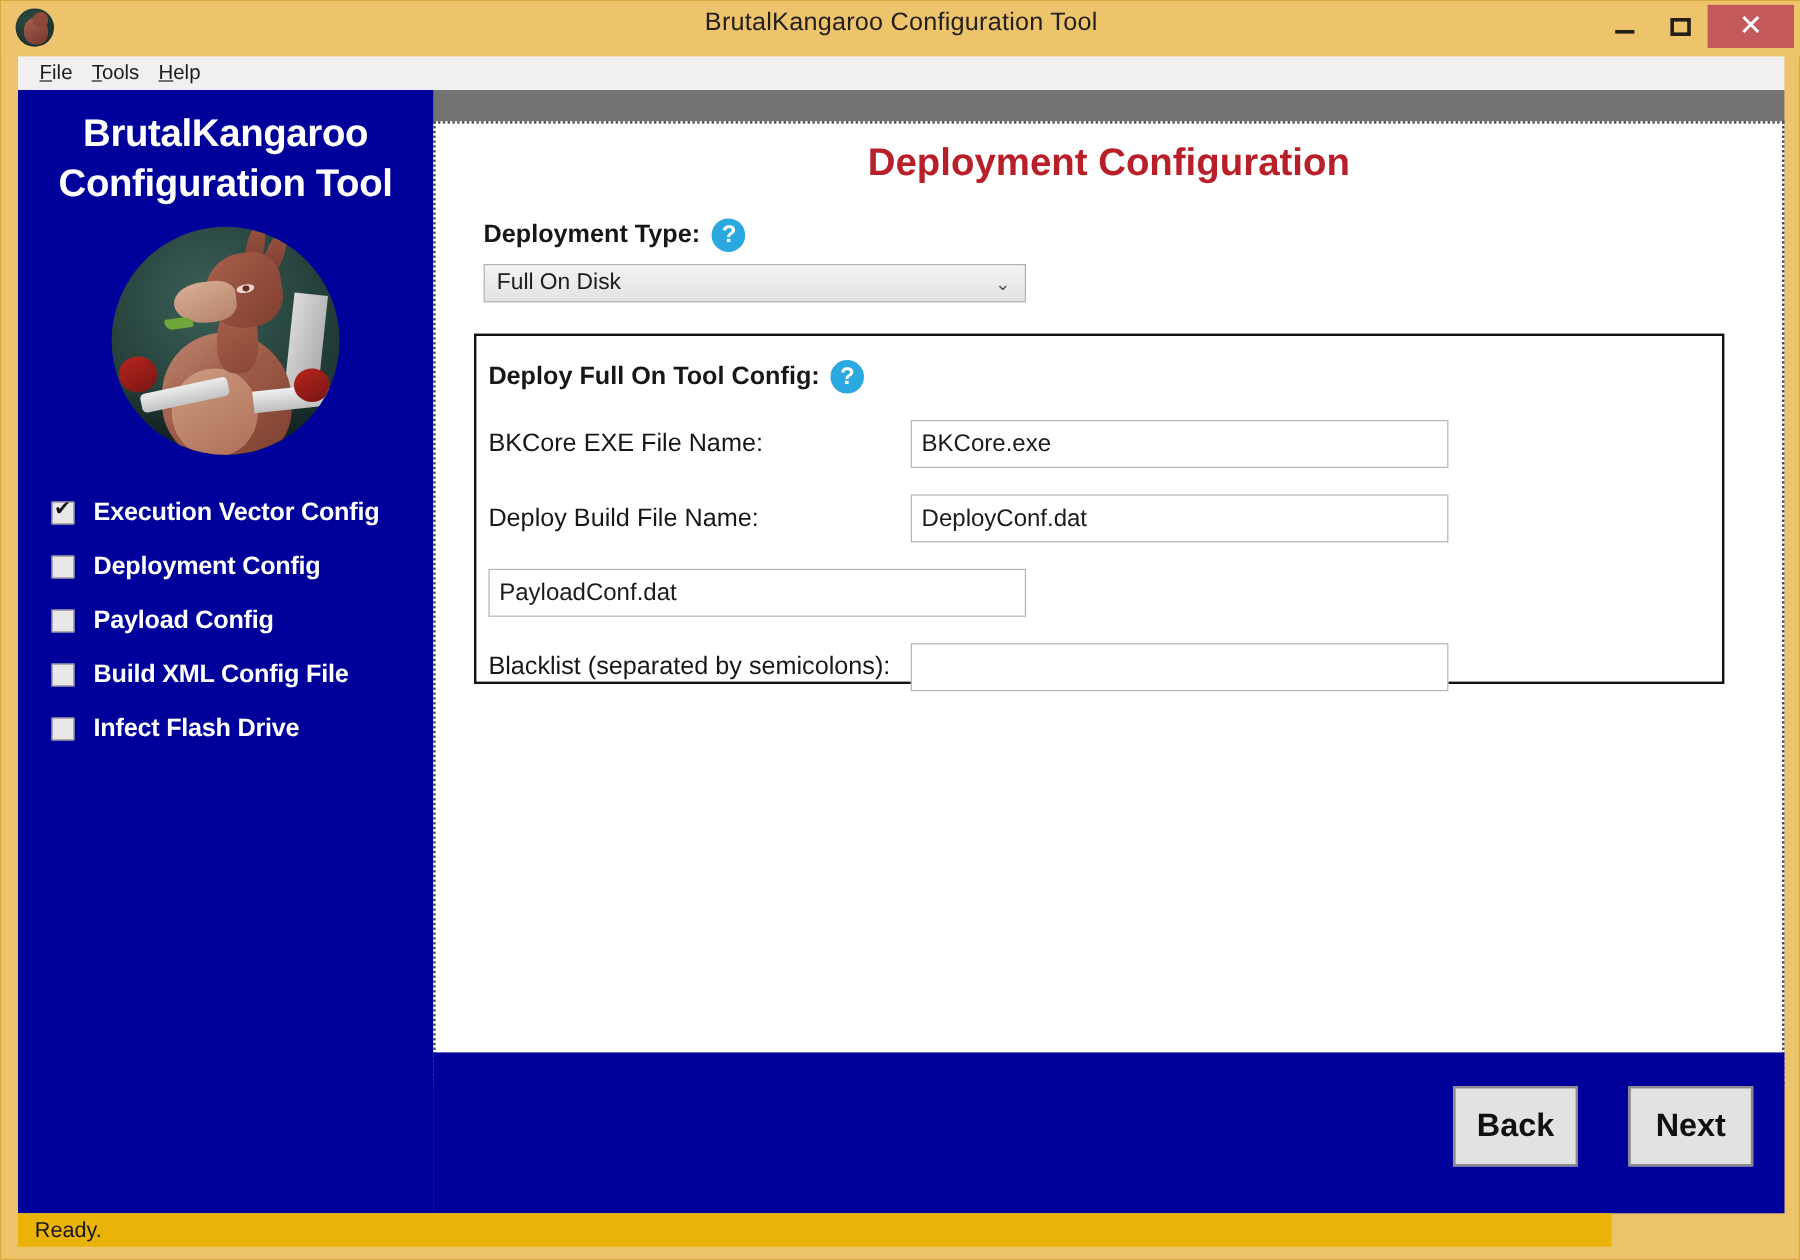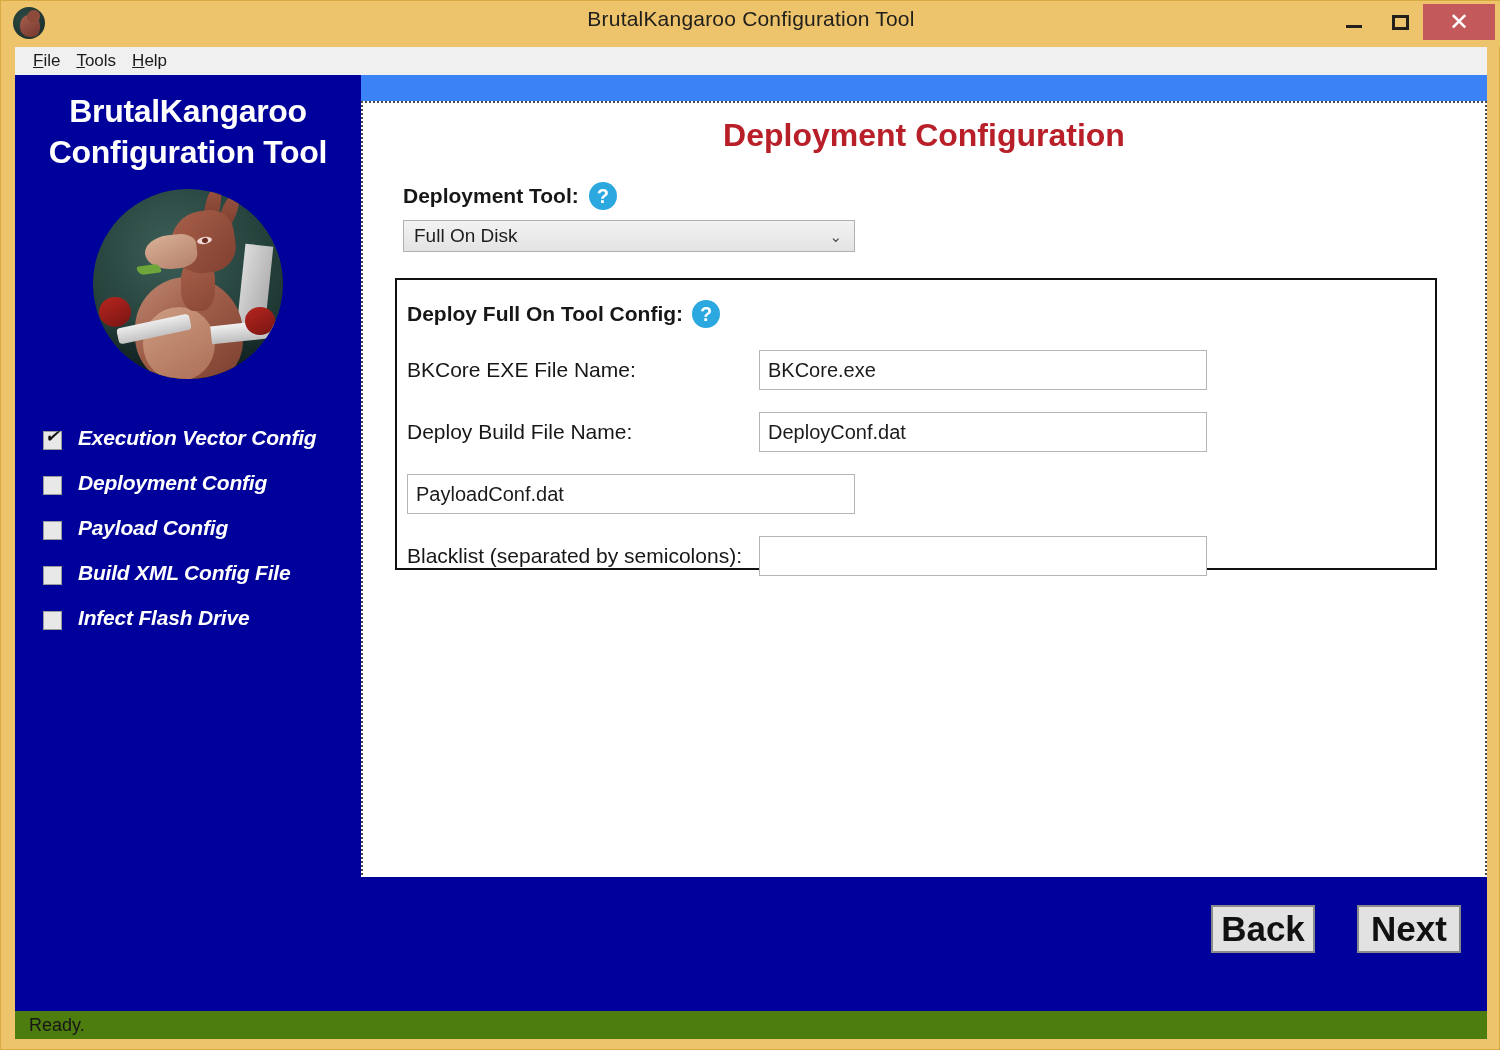--- a/index.html
+++ b/index.html
@@ -76,21 +76,21 @@
   }
   .menu-item {
     font-size: 17px; color: #1b1b1b;
     padding: 2px 10px 2px 6px; cursor: default;
   }
   .menu-item u { text-decoration: underline; }
   
   .body-area {
     position: absolute; left: 14px; top: 74px;
     width: 1472px; height: 936px;
-    background: #3b82f6;
+    background: #737373;
   }
   
   .sidebar {
     position: absolute; left: 0; top: 0;
     width: 346px; height: 936px;
     background: #00009b;
     overflow: hidden;
   }
   .side-title {
     margin-top: 16px;
@@ -185,22 +185,22 @@
   .mascot .towel {
     position: absolute; left: 24px; top: 132px;
     width: 74px; height: 16px; border-radius: 4px;
     background: linear-gradient(180deg, #ececec 0%, #c3c3c3 100%);
     transform: rotate(-12deg);
   }
   .steps {
     margin-top: 26px; padding-left: 28px;
   }
   .step {
-    display: flex; align-items: flex-end; gap: 16px;
-    height: 45px; cursor: default; font-style: italic;
+    display: flex; align-items: center; gap: 16px;
+    height: 45px; cursor: default;
   }
   .cb {
     width: 19px; height: 19px;
     background: #e8e8e8;
     border: 1px solid #9a9a9a;
     position: relative; flex: none;
   }
   .cb.checked:after {
     content: "✔";
     position: absolute; left: 1px; top: -4px;
@@ -285,33 +285,33 @@
   .footer {
     position: absolute; left: 346px; top: 802px;
     width: 1126px; height: 134px;
     background: #00009b;
   }
   .footer .btns {
     position: absolute; right: 26px; top: 28px;
     display: flex; gap: 42px;
   }
   .btn {
-    width: 104px; height: 48px;
+    width: 104px; height: 67px;
     background: #e2e2e2;
     border: 2px solid #8a8a8a;
     font-family: "Liberation Sans", sans-serif;
-    font-size: 35px; font-weight: bold; color: #111111;
+    font-size: 27px; font-weight: bold; color: #111111;
     display: flex; align-items: center; justify-content: center;
     cursor: pointer;
   }
   
   .statusbar {
     position: absolute; left: 14px; top: 1010px;
-    width: 1472px; height: 28px;
-    background: #4d7c0f;
+    width: 1328px; height: 28px;
+    background: #eab308;
     display: flex; align-items: center;
     padding-left: 14px;
     font-size: 18px; color: #171717;
   }
 </style>
 </head>
 <body>
 
 <div class="window">
 
@@ -383,21 +383,21 @@
           <span class="cb"></span>
           <span class="step-label">Infect Flash Drive</span>
         </div>
       </div>
     </div>
 
     <div class="content">
       <div class="page-title">Deployment Configuration</div>
 
       <div class="field-row-top">
-        <span class="lbl-strong">Deployment Tool:</span>
+        <span class="lbl-strong">Deployment Type:</span>
         <span class="help">?</span>
       </div>
 
       <div class="combo">
         <span>Full On Disk</span>
         <span class="caret">⌄</span>
       </div>
 
       <div class="groupbox">
         <div class="gb-head">

